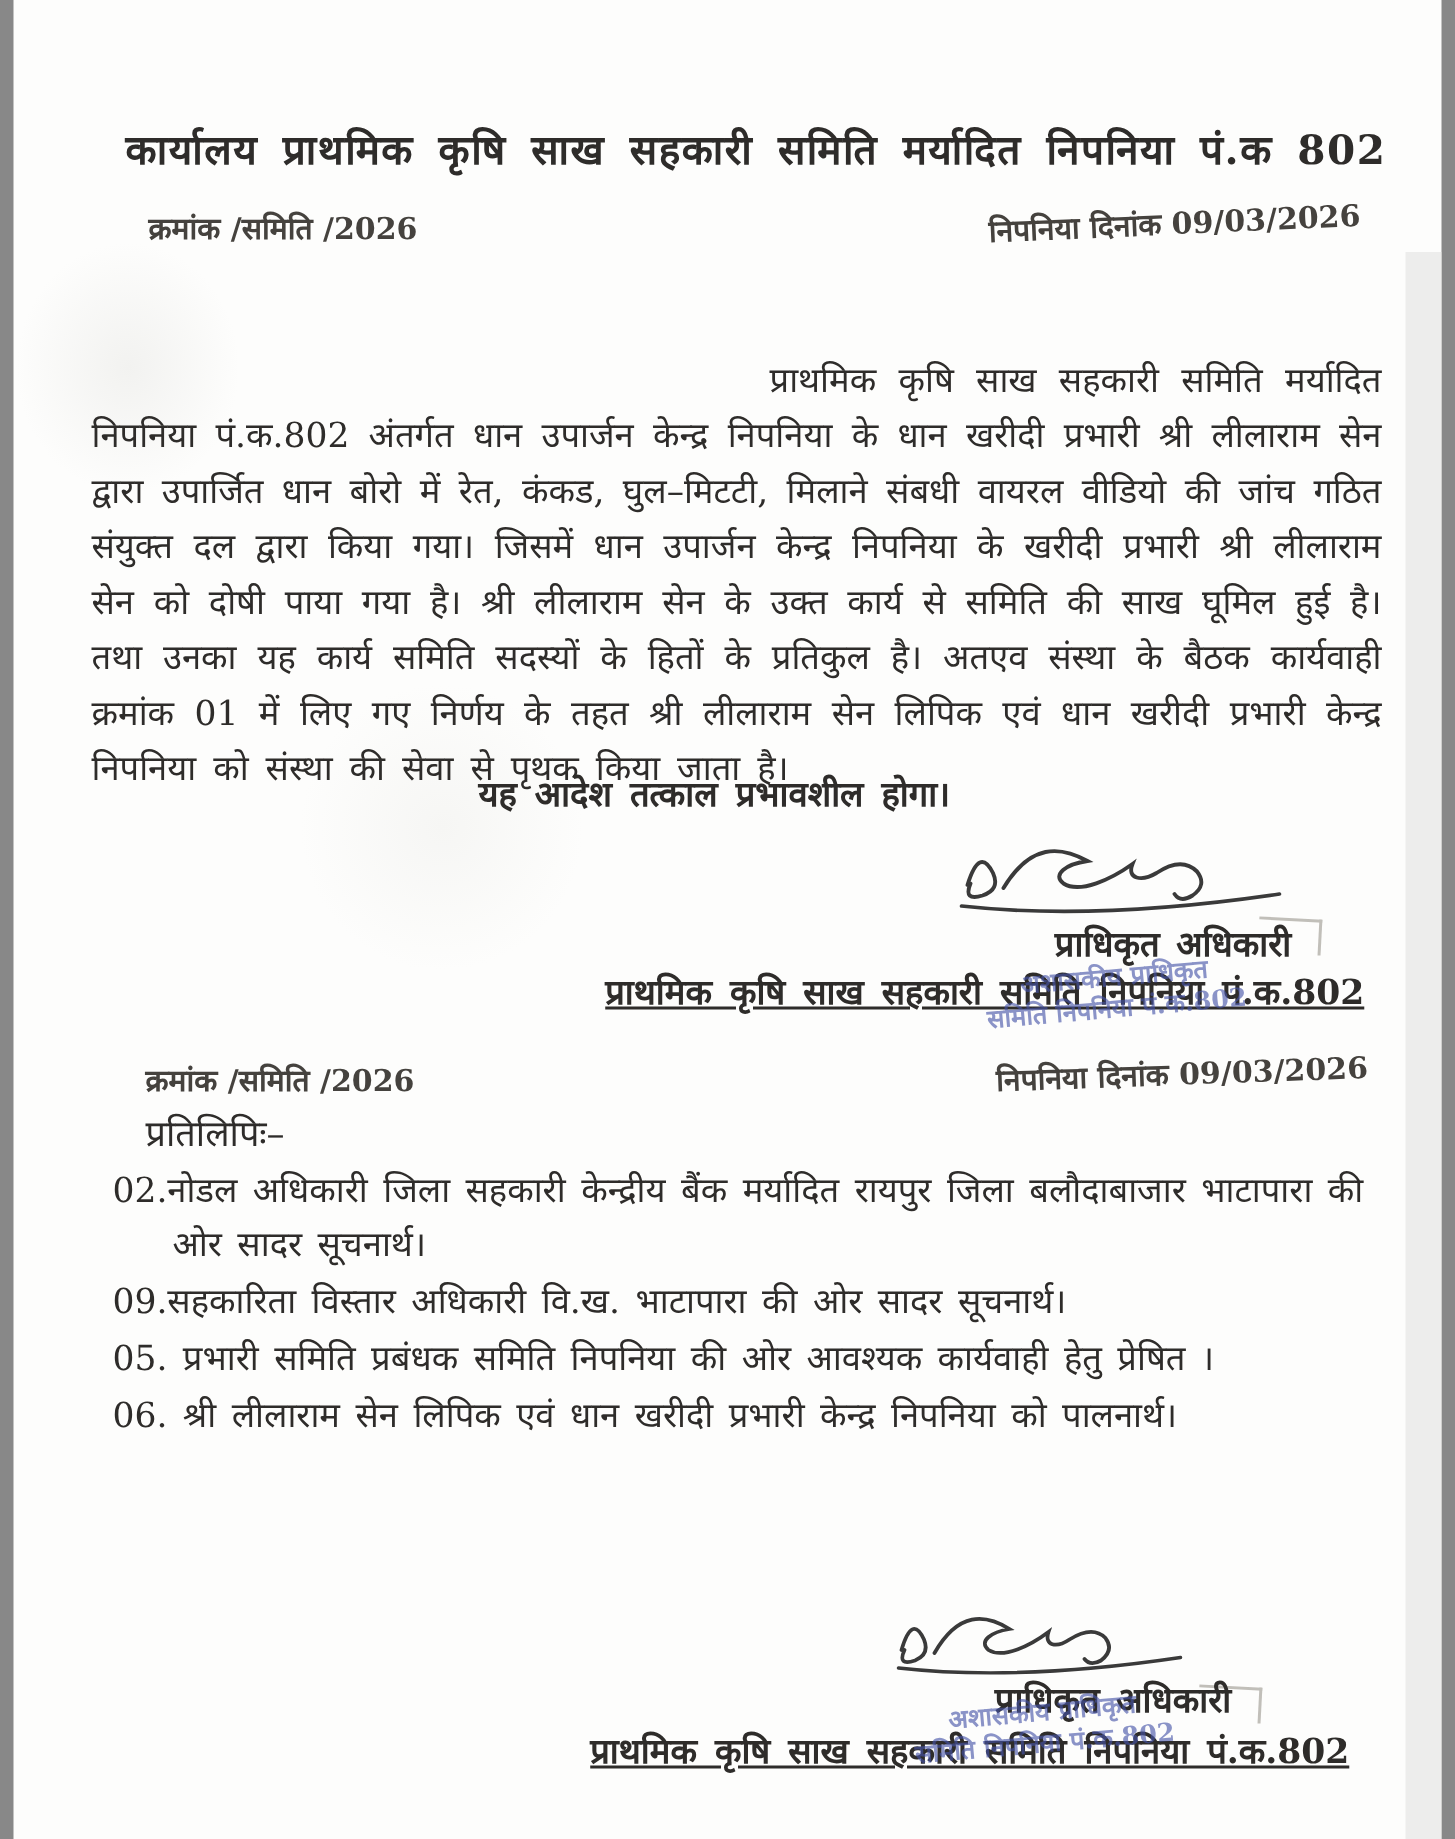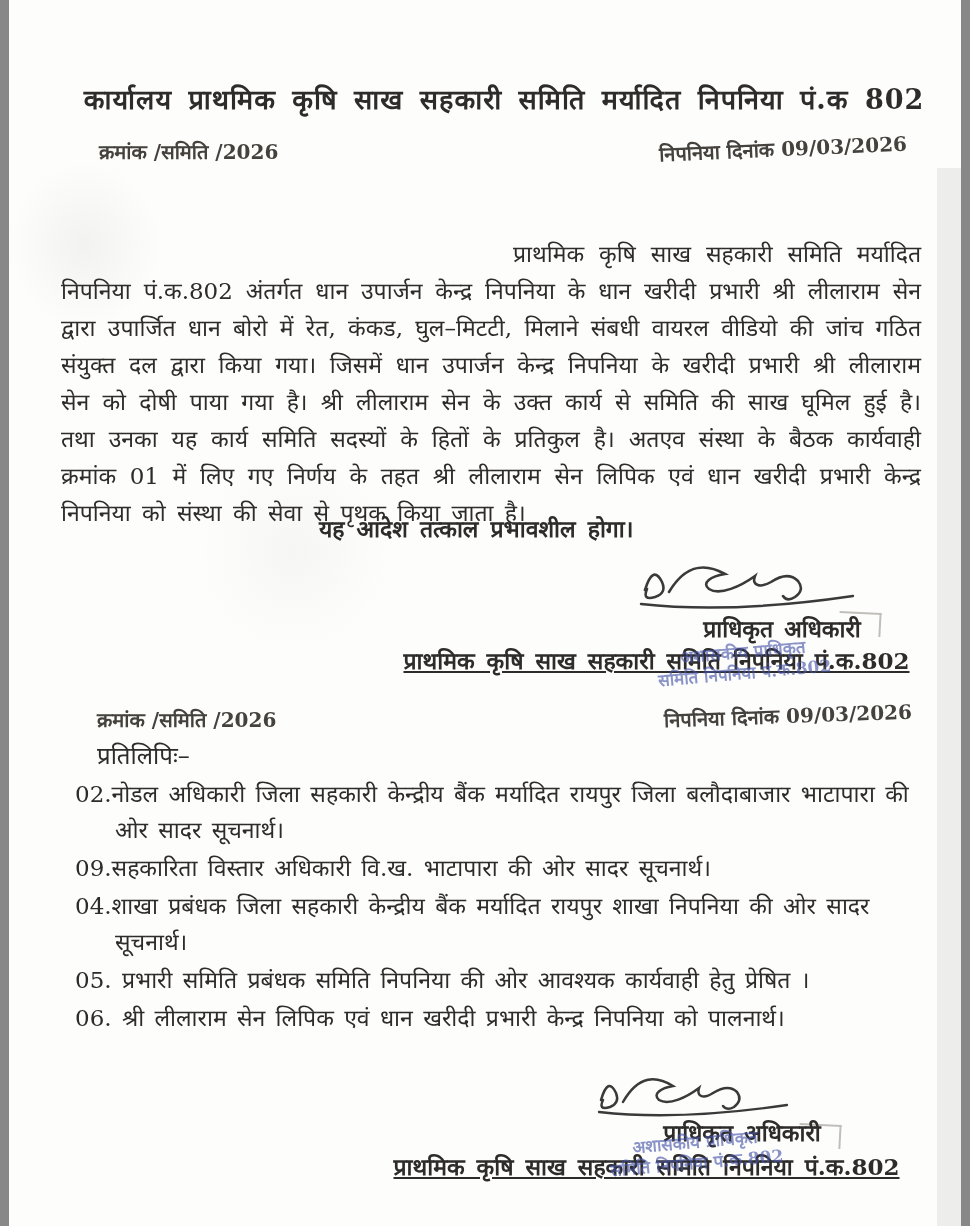--- a/index.html
+++ b/index.html
@@ -78,21 +78,20 @@
     <div>समिति निपनिया पं.क.802</div>
   </div>
 
   <div class="ref-row-mid-left">क्रमांक /समिति /2026</div>
   <div class="ref-row-mid-right">निपनिया दिनांक 09/03/2026</div>
   <div class="copy-heading">प्रतिलिपिः–</div>
 
   <div class="copy-list">
     <div class="copy-item"><span>02.</span><span>नोडल अधिकारी जिला सहकारी केन्द्रीय बैंक मर्यादित रायपुर जिला बलौदाबाजार भाटापारा की ओर सादर सूचनार्थ।</span></div>
     <div class="copy-item"><span>09.</span><span>सहकारिता विस्तार अधिकारी वि.ख. भाटापारा की ओर सादर सूचनार्थ।</span></div>
-    <div class="copy-item"><span>04.</span><span>शाखा प्रबंधक जिला सहकारी केन्द्रीय बैंक मर्यादित रायपुर शाखा निपनिया की ओर सादर सूचनार्थ।</span></div>
     <div class="copy-item"><span>05.</span><span> प्रभारी समिति प्रबंधक समिति निपनिया की ओर आवश्यक कार्यवाही हेतु प्रेषित ।</span></div>
     <div class="copy-item"><span>06.</span><span> श्री लीलाराम सेन लिपिक एवं धान खरीदी प्रभारी केन्द्र निपनिया को पालनार्थ।</span></div>
   </div>
 
   <div class="sig" style="left:578px;top:1064px;">
     <svg width="220" height="58" viewBox="0 0 220 58">
       <path d="M14 36 q7 -24 15 -7 q4 10 -6 14 q-12 4 -7 -7 M36 38 c16 -28 34 -26 50 -16 c-12 2 -21 8 -14 14 c10 6 28 -3 40 -12 c-3 9 5 11 14 5 c8 -5 17 -8 24 -1 q6 8 -3 15 q-7 4 -11 -1" stroke="#3a3a3a" fill="none" stroke-width="2.5" stroke-linecap="round"></path>
       <path d="M12 48 q80 9 188 -7" stroke="#3a3a3a" fill="none" stroke-width="2.3" stroke-linecap="round"></path>
     </svg>
   </div>

